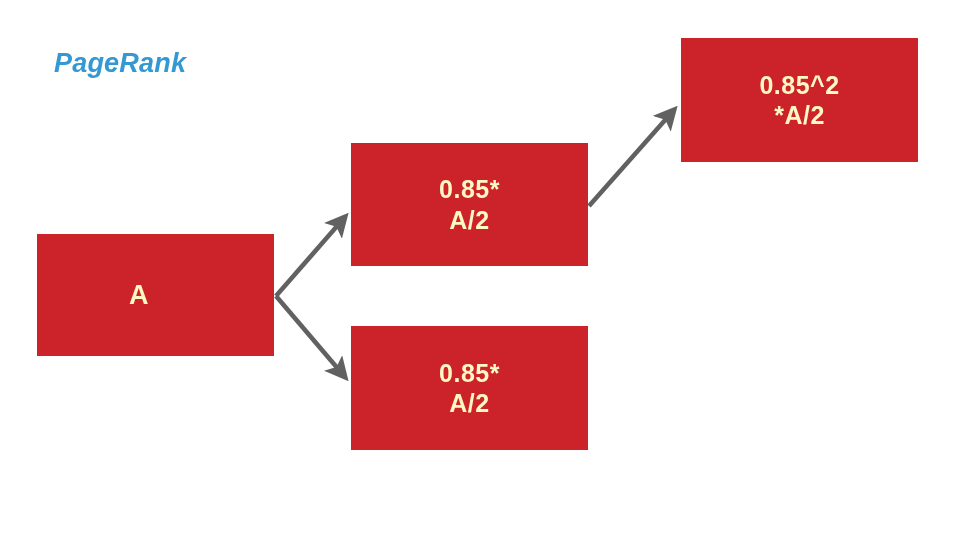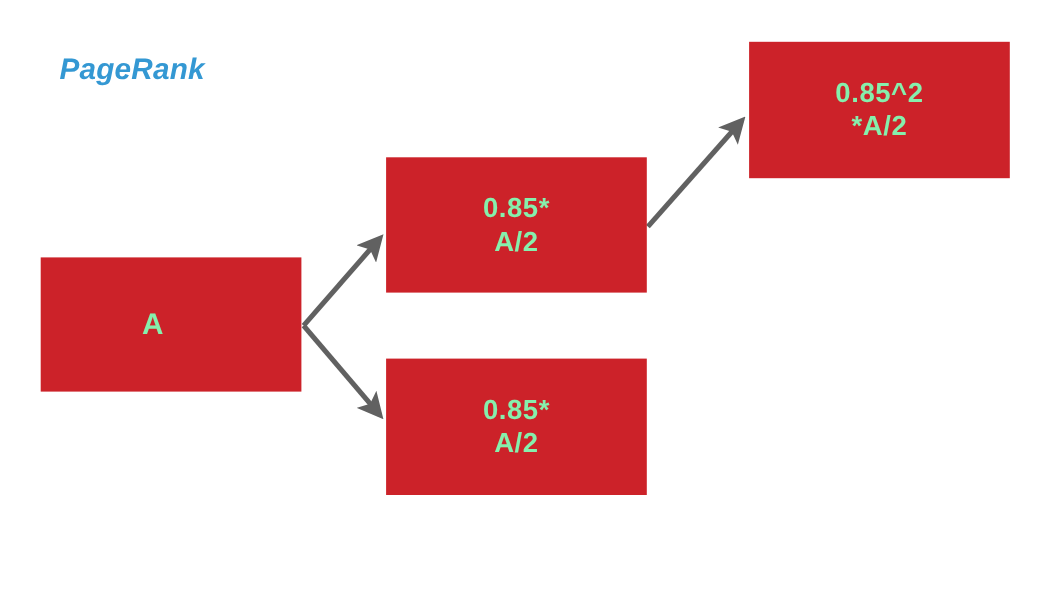--- a/index.html
+++ b/index.html
@@ -32,21 +32,21 @@
     background: #cc2229;
     display: flex;
     align-items: center;
     justify-content: center;
     box-sizing: border-box;
     color: #ffffff;
     text-align: center;
   }
   .node-label {
     font-weight: bold;
-    color: #86efac;
+    color: #fef9c3;
     line-height: 1.22;
     letter-spacing: 0.5px;
     white-space: pre-line;
   }
   
   #node-a {
     left: 37px;
     top: 234px;
     width: 237px;
     height: 122px;

